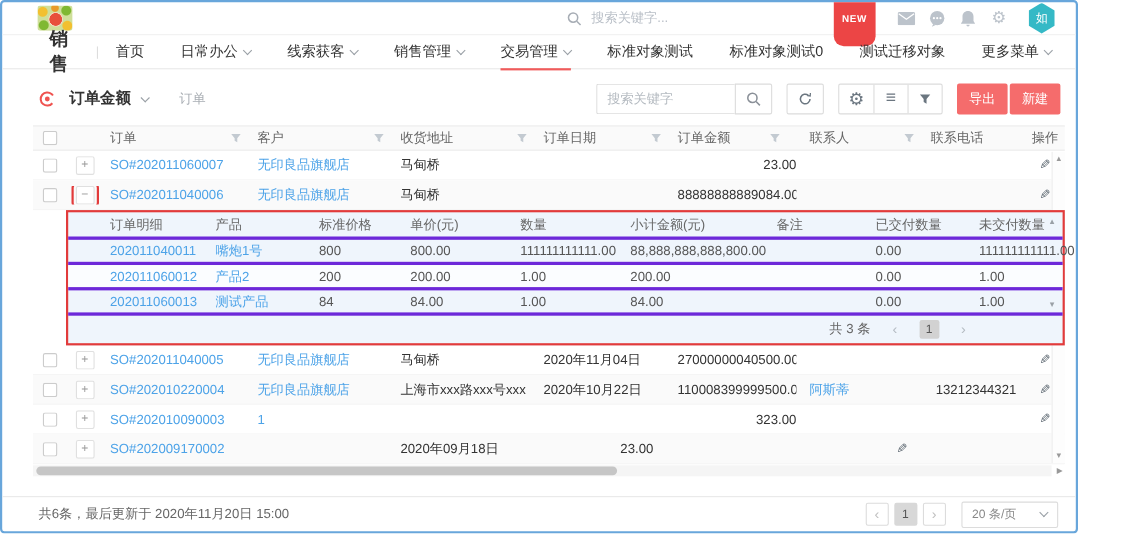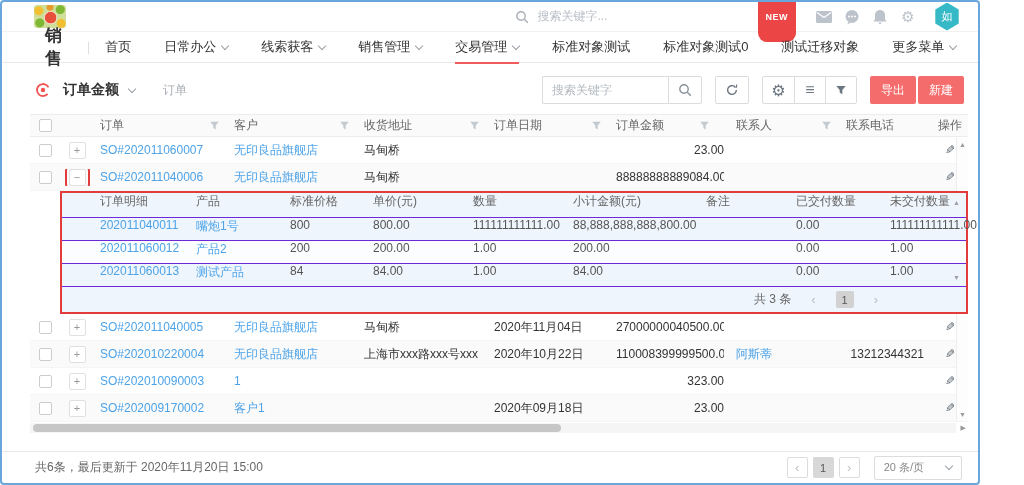--- a/index.html
+++ b/index.html
@@ -72,21 +72,21 @@
   .cb{width:13px;height:13px;border:1px solid #ccc;border-radius:2px;background:#fff;display:inline-block;cursor:pointer;}
   .exp{width:17px;height:17px;border:1px solid #e0e0e0;border-radius:2px;background:#fff;color:#999;font-size:11px;line-height:15px;text-align:center;cursor:pointer;}
   .exp::before{content:"+";}
   .exp.open::before{content:"−";}
   .exp.annotated{outline:2px solid #e23b3b;outline-offset:2px;}
   .lnk{color:#4da3e8;cursor:pointer;}
   .pencil{color:#55606a;font-size:12px;cursor:pointer;}
   .pencil::before{content:"✎";display:inline-block;transform:scaleX(-1);}
   
   .detail-wrap{border:2px solid #e23b3b;margin-left:30px;background:#eff5fc;position:relative;z-index:2;}
-  .drow{display:flex;height:23px;font-size:12px;color:#555;border-bottom:1px solid #6d28d9;padding-left:38px;}
+  .drow{display:flex;align-items:center;height:23px;font-size:12px;color:#555;border-bottom:3px solid #6d28d9;padding-left:38px;}
   .drow.dhead{height:25px;color:#666;}
   .drow.rowalt{background:#fbfdff;}
   .d1{width:96px;}.d2{width:94px;}.d3{width:83px;}.d4{width:100px;}.d5{width:100px;}
   .d6{width:133px;}.d7{width:90px;}.d8{width:94px;}.d9{flex:1 1 auto;}
   .dfoot{display:flex;align-items:center;justify-content:flex-end;height:25px;padding-right:88px;gap:20px;font-size:12px;color:#666;}
   .dchv{color:#b5bcc3;font-size:13px;cursor:pointer;line-height:1;}
   .dpage{width:18px;height:17px;background:#d2d2d2;color:#555;display:flex;align-items:center;justify-content:center;border-radius:2px;font-size:11px;cursor:pointer;}
   .d-arrow{position:absolute;right:6px;font-size:7px;color:#9aa0a6;cursor:pointer;}
   
   .vscroll{position:absolute;top:24px;right:0;bottom:12px;width:12px;background:#fdfdfd;border-left:1px solid #ededed;display:flex;flex-direction:column;justify-content:space-between;align-items:center;padding:3px 0;font-size:7px;color:#999;z-index:1;}
@@ -407,21 +407,20 @@
     </div>
 
     <div class="trow alt">
       <div class="c-check">
           <span class="cb"></span>
         </div>
       <div class="c-exp">
           <span class="exp"></span>
         </div>
       <div class="c-order"><span class="lnk">SO#202009170002</span></div>
-      <div class="c-cust"><span class="lnk">客户1</span></div>
       <div class="c-addr"></div>
       <div class="c-date">2020年09月18日</div>
       <div class="c-amt">23.00</div>
       <div class="c-contact"></div>
       <div class="c-phone"></div>
       <div class="c-op"><span class="pencil"></span></div>
     </div>
 
     <div class="hscroll">
       <div class="hthumb"></div>

